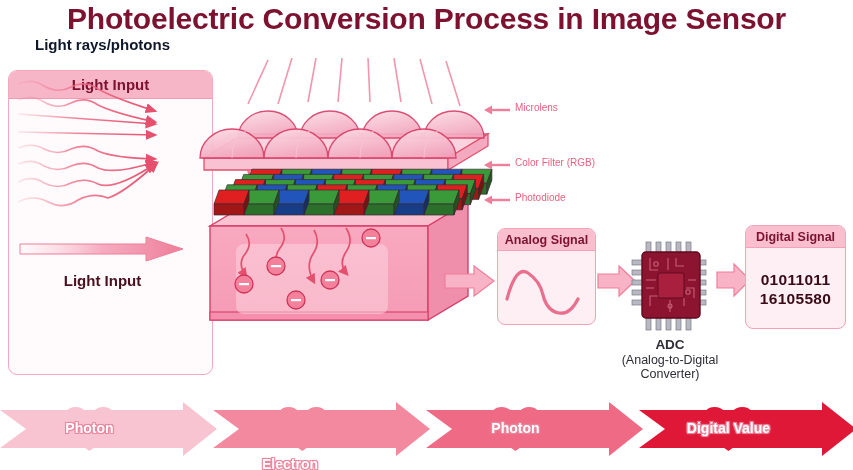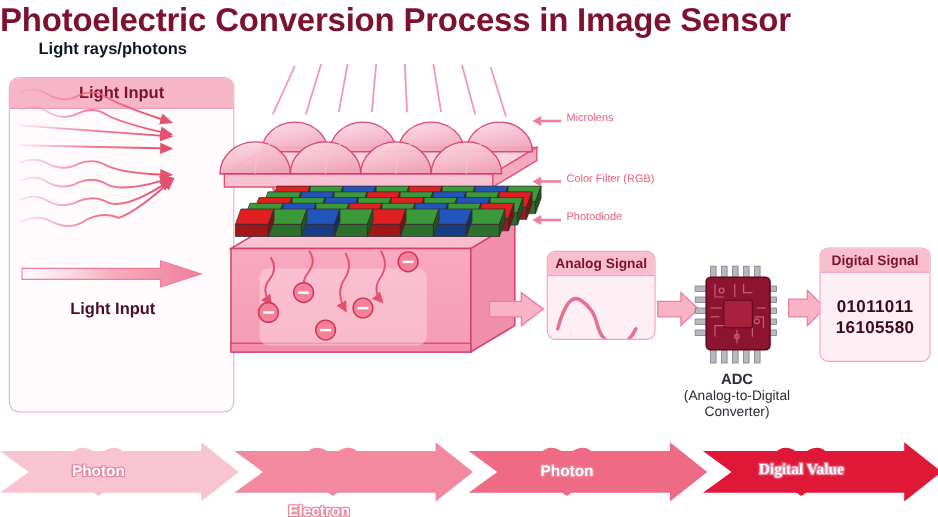--- a/index.html
+++ b/index.html
@@ -2,21 +2,21 @@
 <html><head>
 <meta charset="utf-8">
 <style>
   html,body{margin:0;padding:0;background:#ffffff;}
   body{width:853px;height:470px;overflow:hidden;
        font-family:"Liberation Sans","DejaVu Sans",sans-serif;}
   #stage{position:relative;width:853px;height:470px;background:#fff;}
 
   
   .title{
-    position:absolute;left:0;top:2px;width:853px;
+    position:absolute;left:0;top:2px;width:853px;text-align:center;
     font-size:30px;font-weight:bold;color:#7d1230;letter-spacing:-0.2px;
     white-space:nowrap;
   }
 
   
   .panel{
     position:absolute;left:8px;top:70px;width:205px;height:305px;
     border:1.6px solid #f4a8bd;border-radius:9px;background:#fffafb;
     box-sizing:border-box;overflow:hidden;
   }
@@ -49,21 +49,21 @@
   
   .sbox{
     position:absolute;border:1.5px solid #f4a2b8;border-radius:8px;
     background:#fdeff3;box-sizing:border-box;overflow:hidden;
   }
   .sbox-head{
     background:#f9bfcf;border-bottom:1.2px solid #f2a3b9;
     font-size:12.5px;font-weight:600;color:#7d1230;
     display:flex;align-items:center;justify-content:center;height:21px;
   }
-  #analog-box{left:497px;top:228px;width:99px;height:81px;}
+  #analog-box{left:497px;top:228px;width:99px;height:97px;}
   #digital-box{left:745px;top:225px;width:101px;height:104px;}
   .bits{
     text-align:center;font-size:15.5px;font-weight:bold;color:#3a0a18;
     line-height:19px;padding-top:22px;letter-spacing:0.3px;
   }
 
   
   .adc{position:absolute;left:630px;top:240px;}
   .adc-cap{
     position:absolute;left:605px;top:338px;width:130px;text-align:center;
@@ -494,16 +494,16 @@
        C698.46,33 698.46,9 714.46,9
        C723.46,9 728.46,17 728.46,22
        C728.46,17 733.46,9 742.46,9
        C758.46,9 758.46,33 728.46,53 z" fill="#e01838"></path>
       </g>
   </svg>
   <div id="flow-labels">
       <div class="flow-label" style="left: 19.46px; top: 420px; width: 140px;">Photon</div>
       <div class="flow-label" style="left: 220px; top: 420px; width: 140px; margin-top: 36px;">Electron</div>
       <div class="flow-label" style="left: 445.46px; top: 420px; width: 140px;">Photon</div>
-      <div class="flow-label" style="left: 658.46px; top: 420px; width: 140px; font-family: Liberation Serif, serif;">Digital Value</div>
+      <div class="flow-label" style="left: 658.46px; top: 420px; width: 140px;">Digital Value</div>
     </div>
 
 </div>
 
 </body></html>

